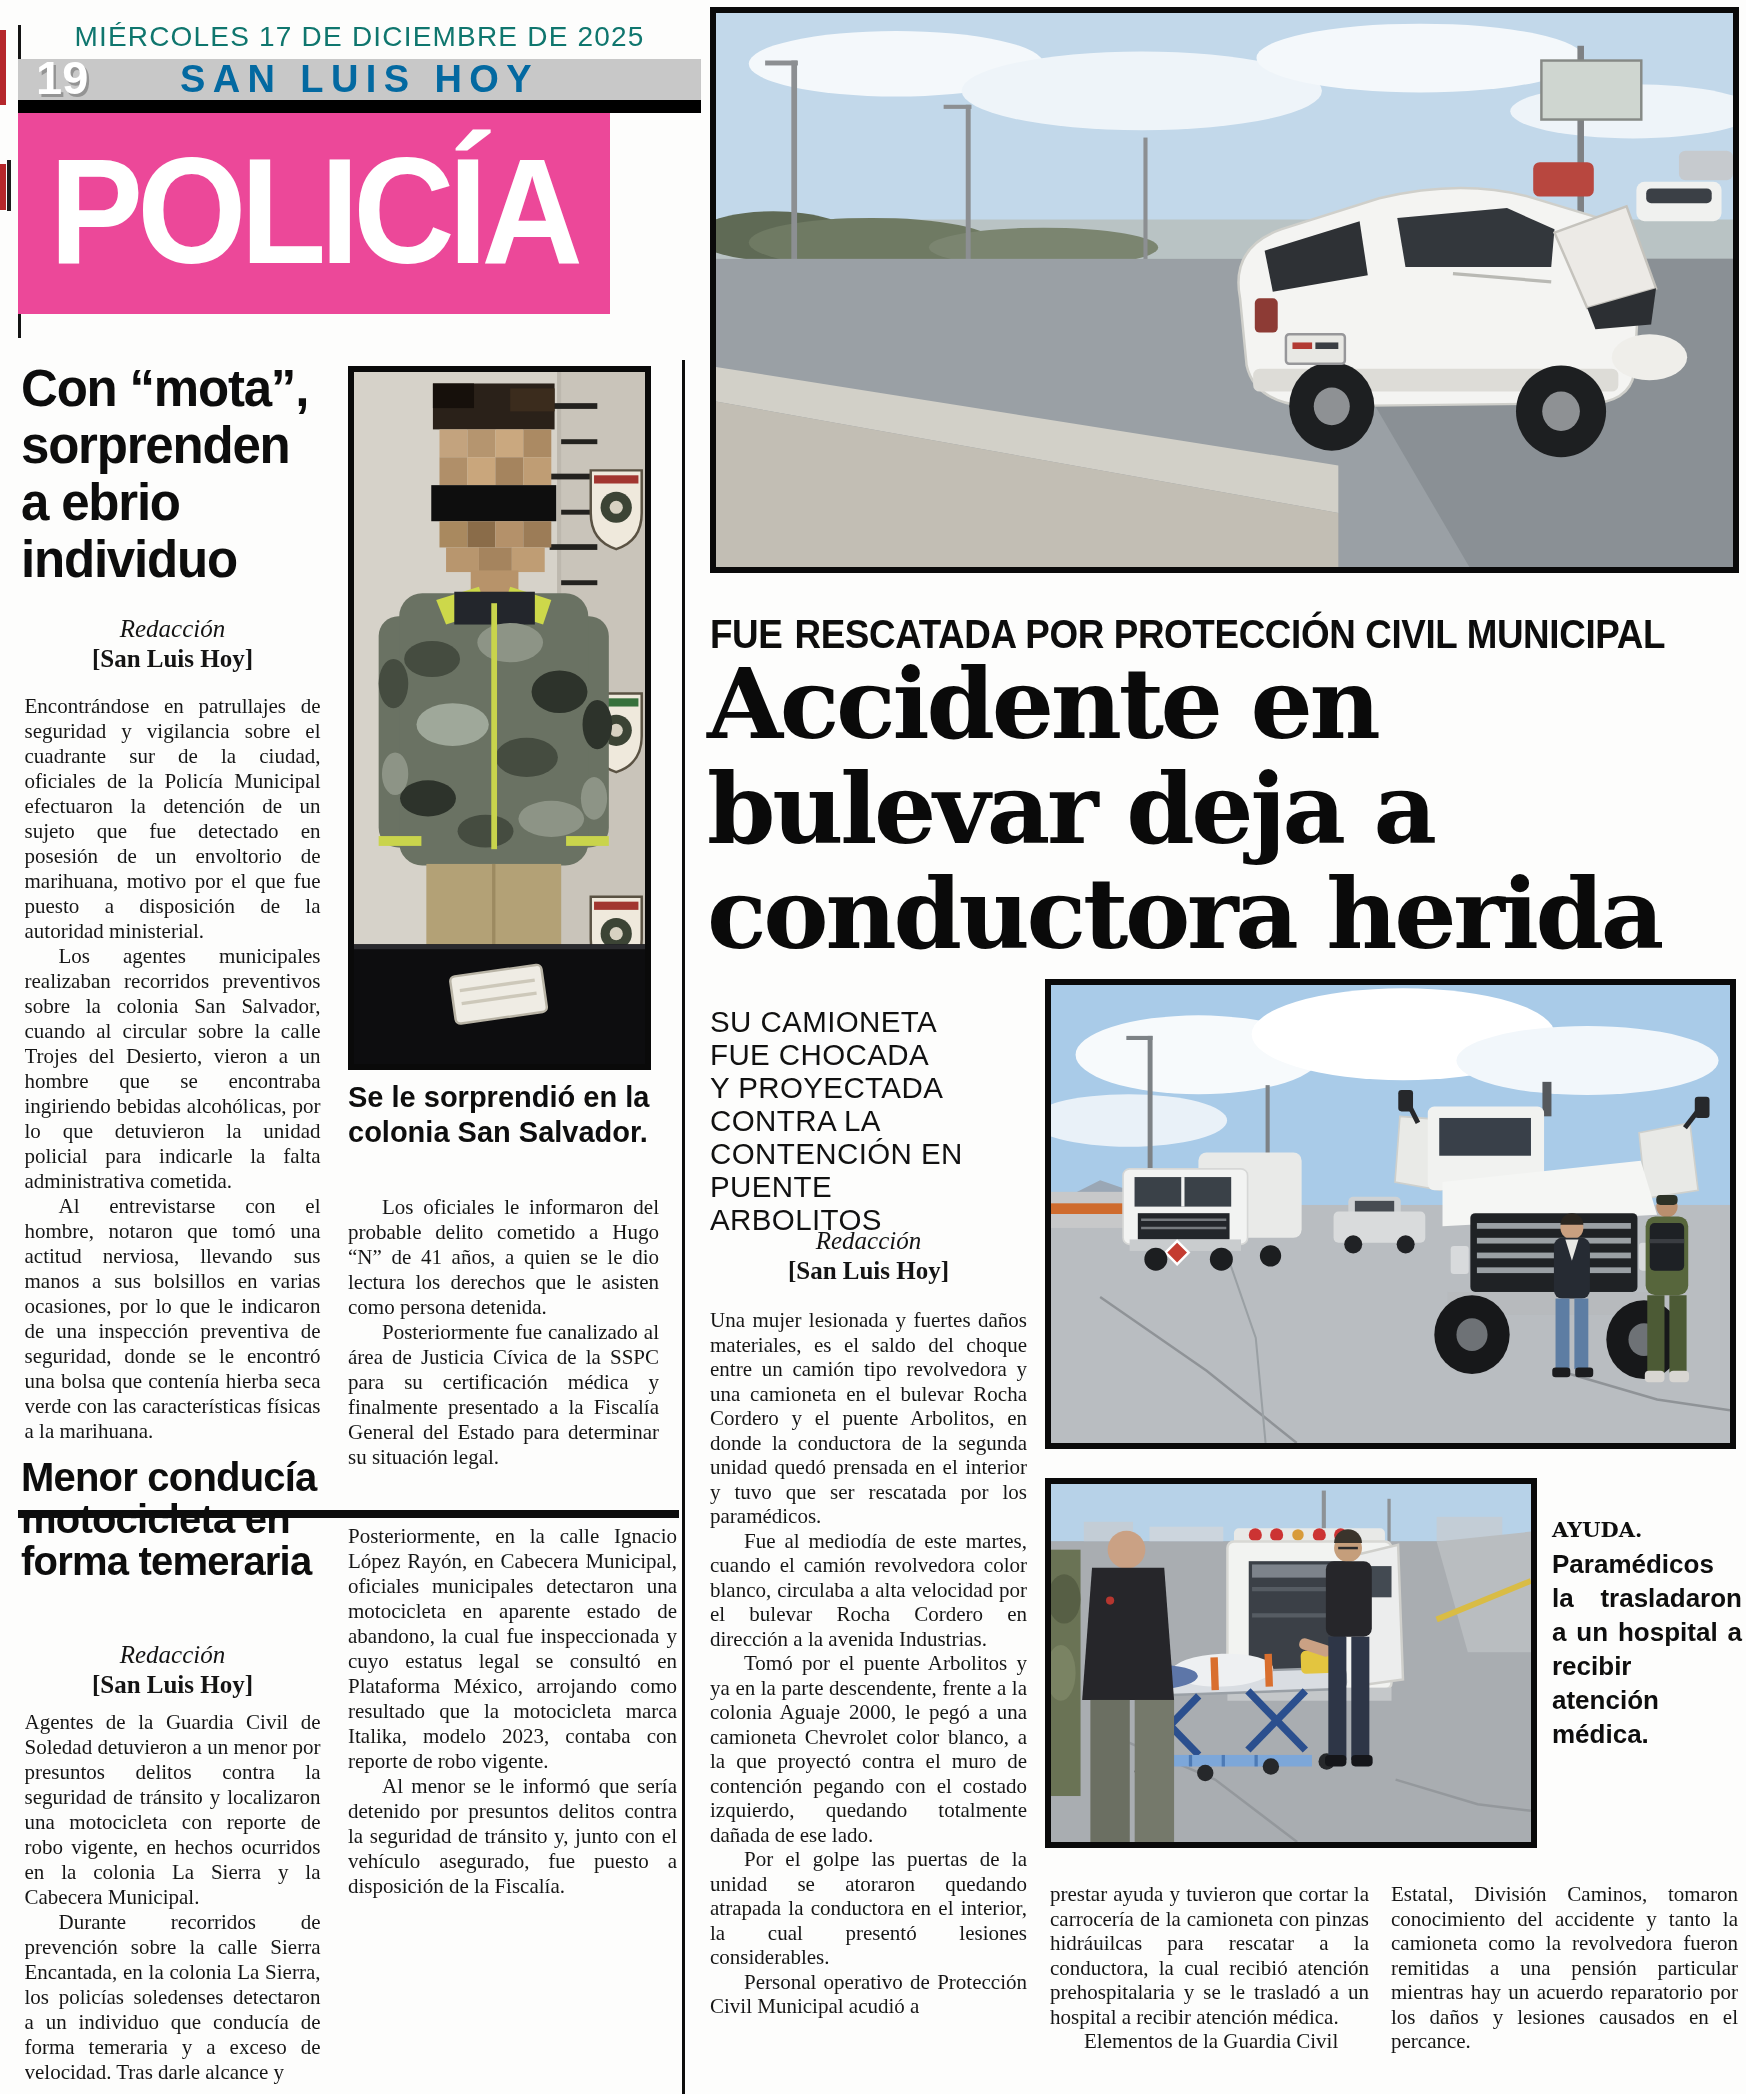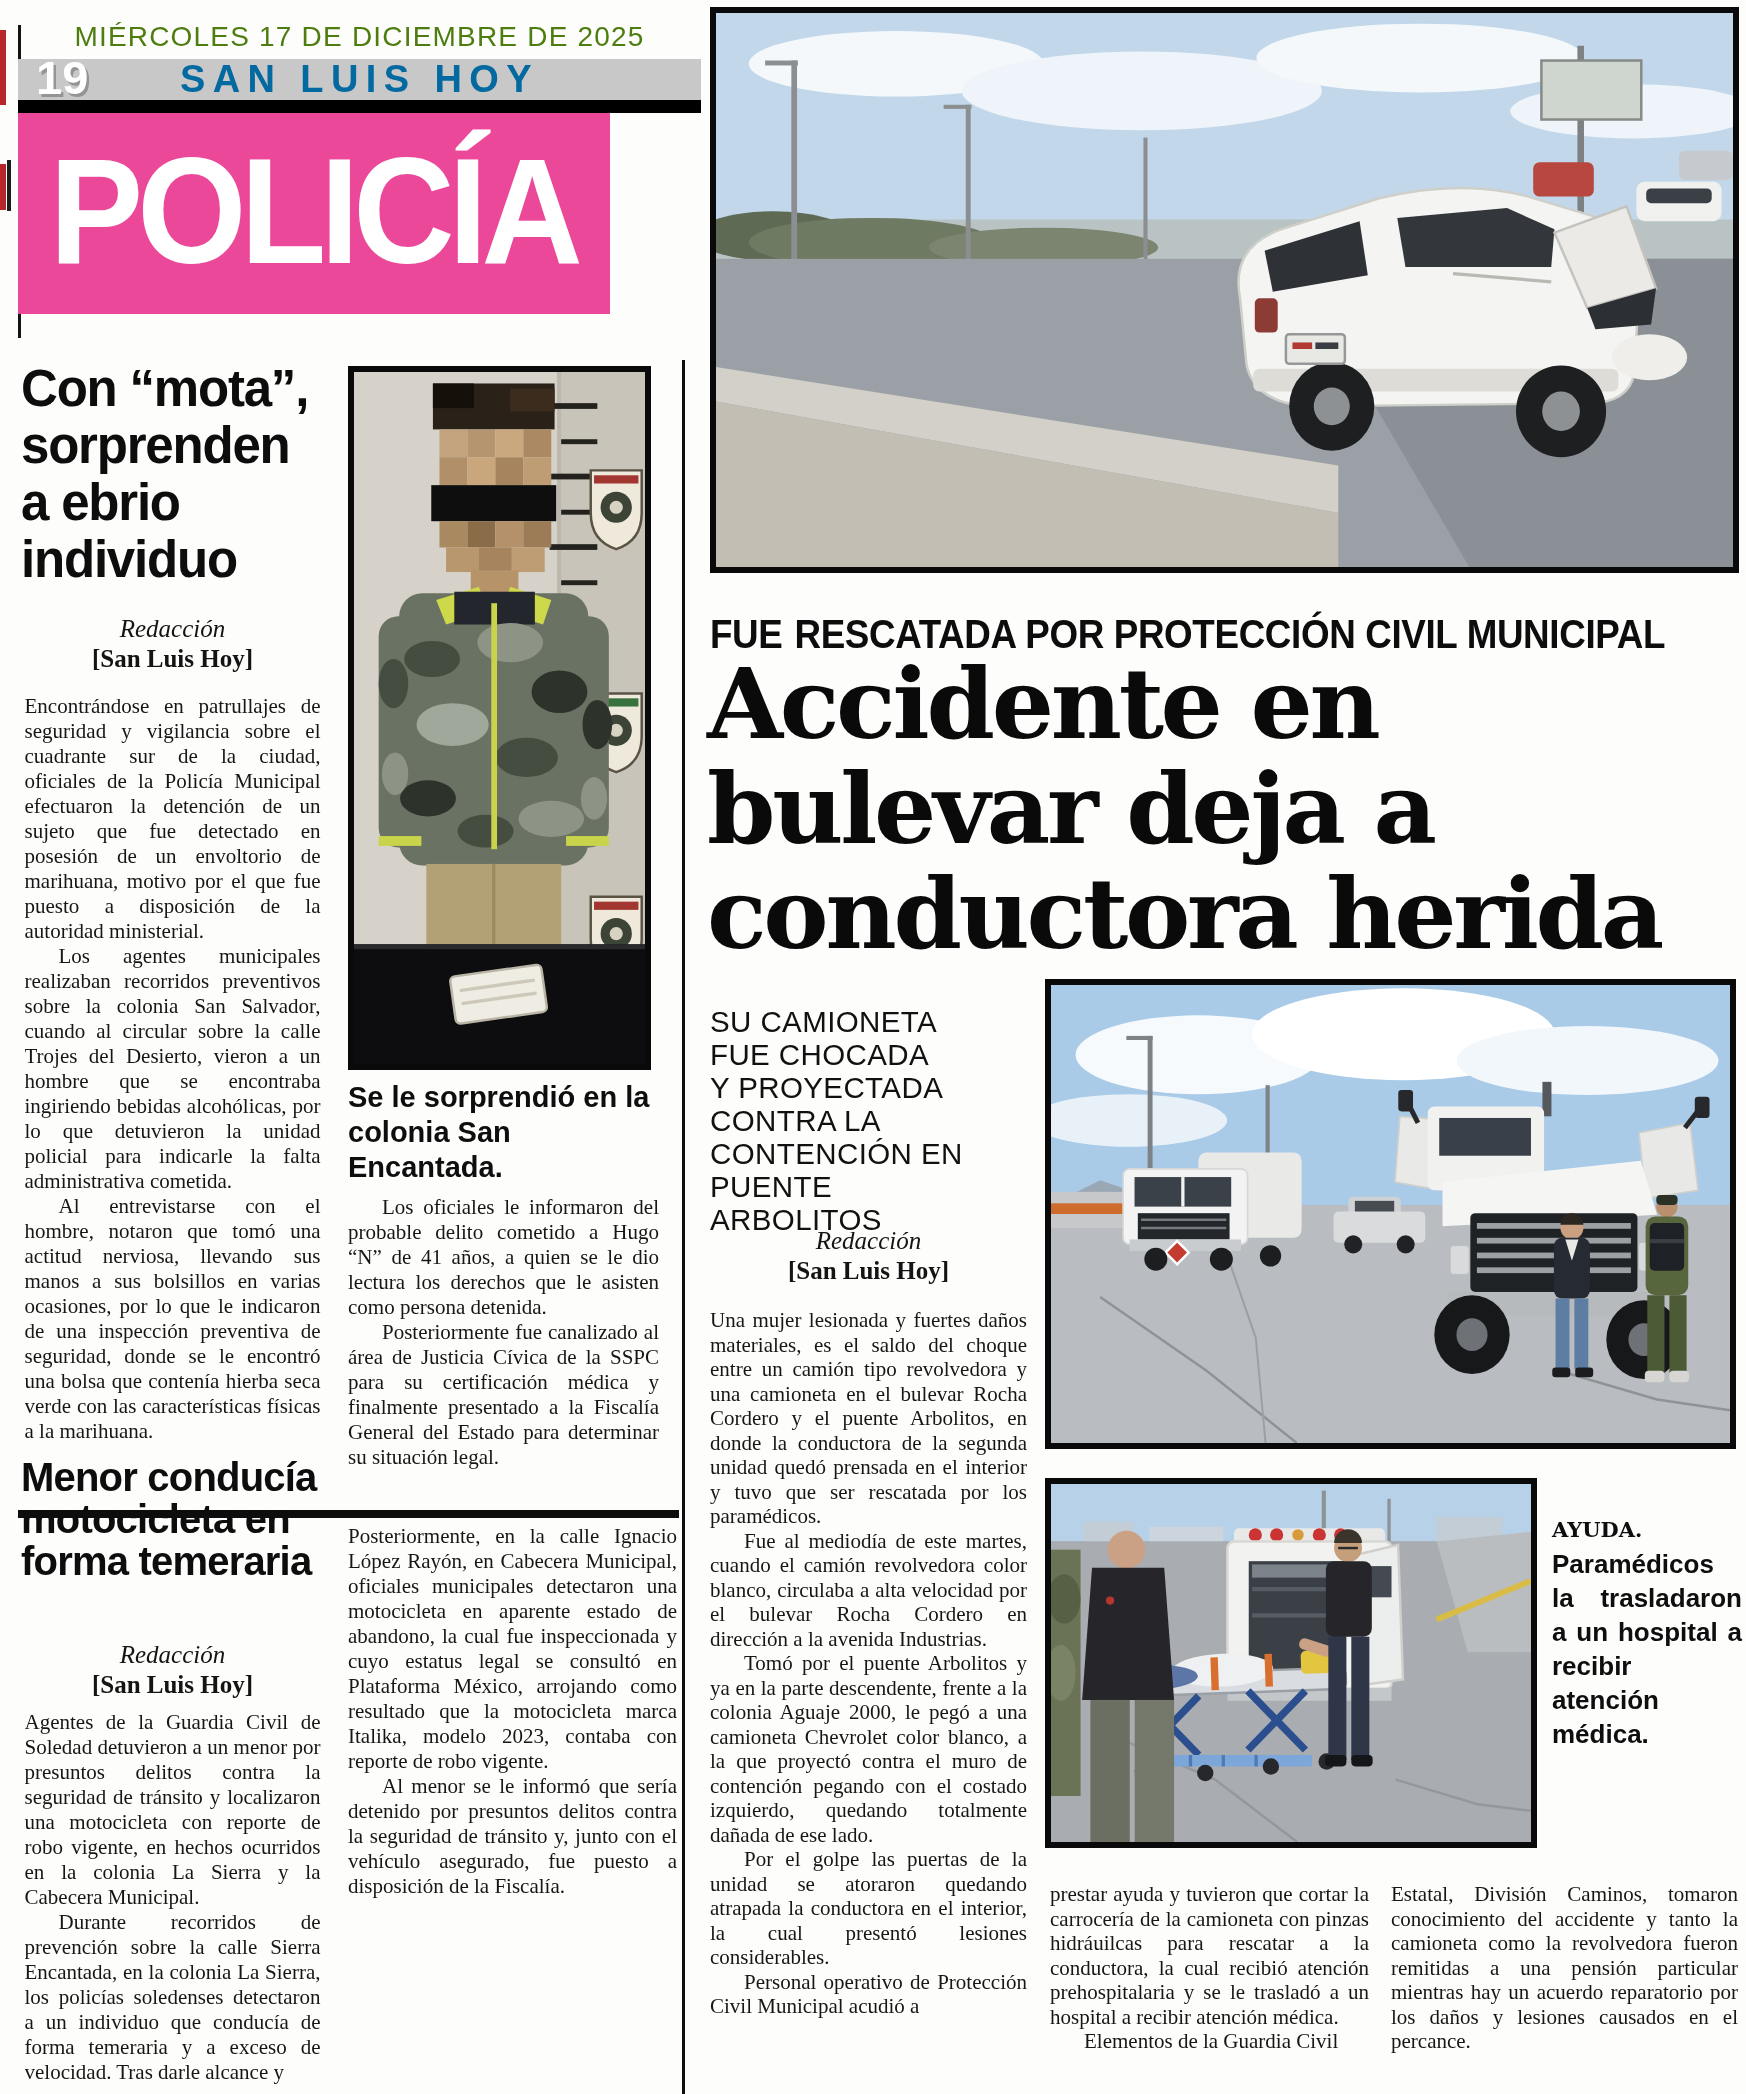--- a/index.html
+++ b/index.html
@@ -2,21 +2,21 @@
 <html lang="es" style="font-size:13px"><head>
 <meta charset="utf-8">
 <style>
   html,body{margin:0;padding:0;background:#e8e8e8;}
   .page{position:relative;width:1746px;height:2095px;background:#fdfdfc;overflow:hidden;
         font-family:"Liberation Sans",sans-serif;color:#141414;}
 
   
   .edge-mark{position:absolute;}
   .left-rule{position:absolute;background:#141414;}
-  .date-line{position:absolute;text-align:center;font-size:28px;letter-spacing:1.2px;color:#4d7c0f;}
+  .date-line{position:absolute;text-align:center;font-size:28px;letter-spacing:1.2px;color:#0f766e;}
   .gray-bar{position:absolute;background:#c8c8c8;}
   .page-number{position:absolute;font-size:47px;font-weight:900;color:#fff;
                text-shadow:2.5px 2.5px 0 rgba(120,120,120,.65);line-height:41px;}
   .masthead{position:absolute;text-align:center;font-size:38px;font-weight:900;
             letter-spacing:7.4px;color:#0369a1;line-height:41px;}
   .black-bar{position:absolute;background:#000;}
   .section-box{position:absolute;background:#ec4899;overflow:hidden;}
   .section-title{font-size:151px;font-weight:900;color:#fff;line-height:196px;
                  padding-left:34px;letter-spacing:-6.5px;transform:scaleX(.93);
                  transform-origin:left center;white-space:nowrap;}
@@ -180,21 +180,21 @@
 
       <rect x="0" y="698" width="354" height="146" fill="#0d0d0f"></rect>
       <rect x="0" y="698" width="354" height="6" fill="#2a2a2e"></rect>
       <g transform="rotate(-8 175 760)">
         <rect x="120" y="730" width="112" height="58" rx="6" fill="#efece4" stroke="#b9b4a6" stroke-width="3"></rect>
         <line x1="130" y1="748" x2="222" y2="748" stroke="#cdc8ba" stroke-width="4"></line>
         <line x1="130" y1="764" x2="222" y2="764" stroke="#cdc8ba" stroke-width="4"></line>
       </g>
     </svg>
   </div>
-  <div class="caption" style="left:348px;top:1080px;width:309px;">Se le sorprendió en la colonia San Encantada.</div>
+  <div class="caption" style="left:348px;top:1080px;width:309px;">Se le sorprendió en la colonia San Salvador.</div>
   <div class="body-col indent-all" style="left:348px;top:1195px;width:311px;height:318px;">
     <p>Los oficiales le informaron del probable delito cometido a Hugo “N” de 41 años, a quien se le dio lectura los derechos que le asisten como persona detenida.</p>
     <p>Posteriormente fue canalizado al área de Justicia Cívica de la SSPC para su certificación médica y finalmente presentado a la Fiscalía General del Estado para determinar su situación legal.</p>
   </div>
 
   <div class="h-rule" style="left:18px;top:1510px;width:661px;height:8.2px;"></div>
 
   <div class="v-rule" style="left:682px;top:360px;width:3.3px;height:1735px;"></div>
 
   <div class="headline-sans" style="left:21px;top:1456px;font-size:40px;line-height:42px;letter-spacing:-0.8px;">

